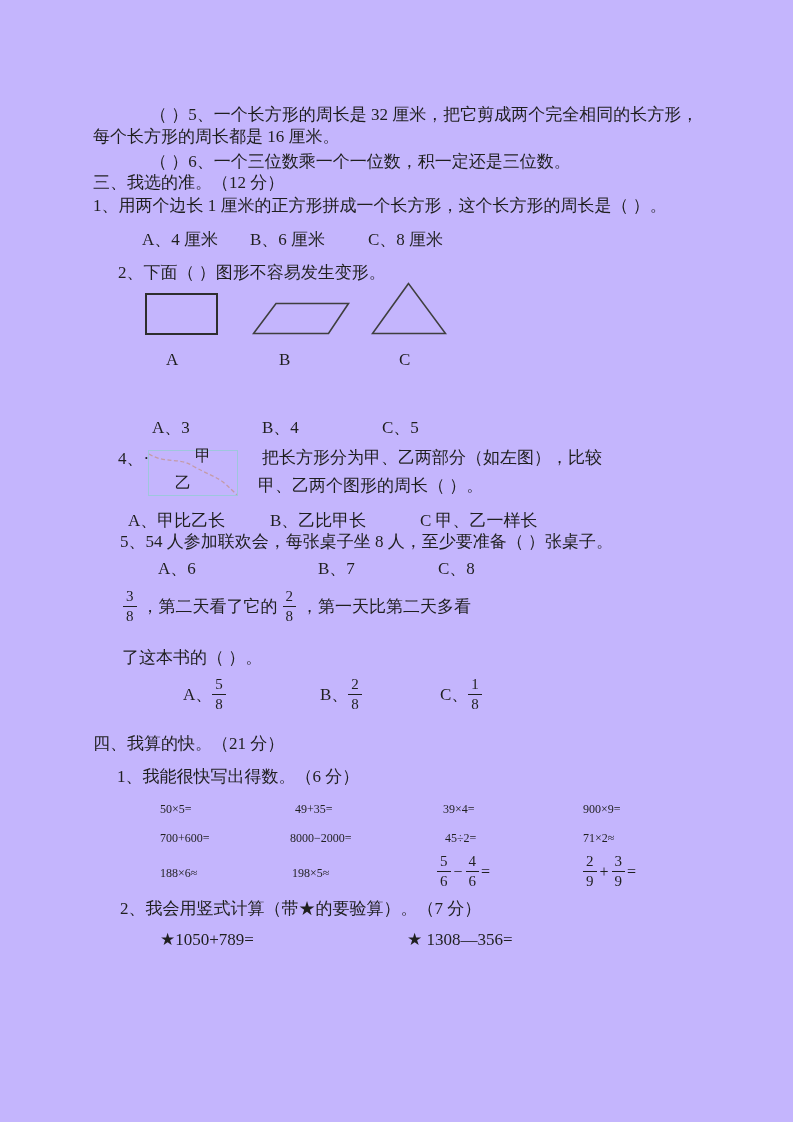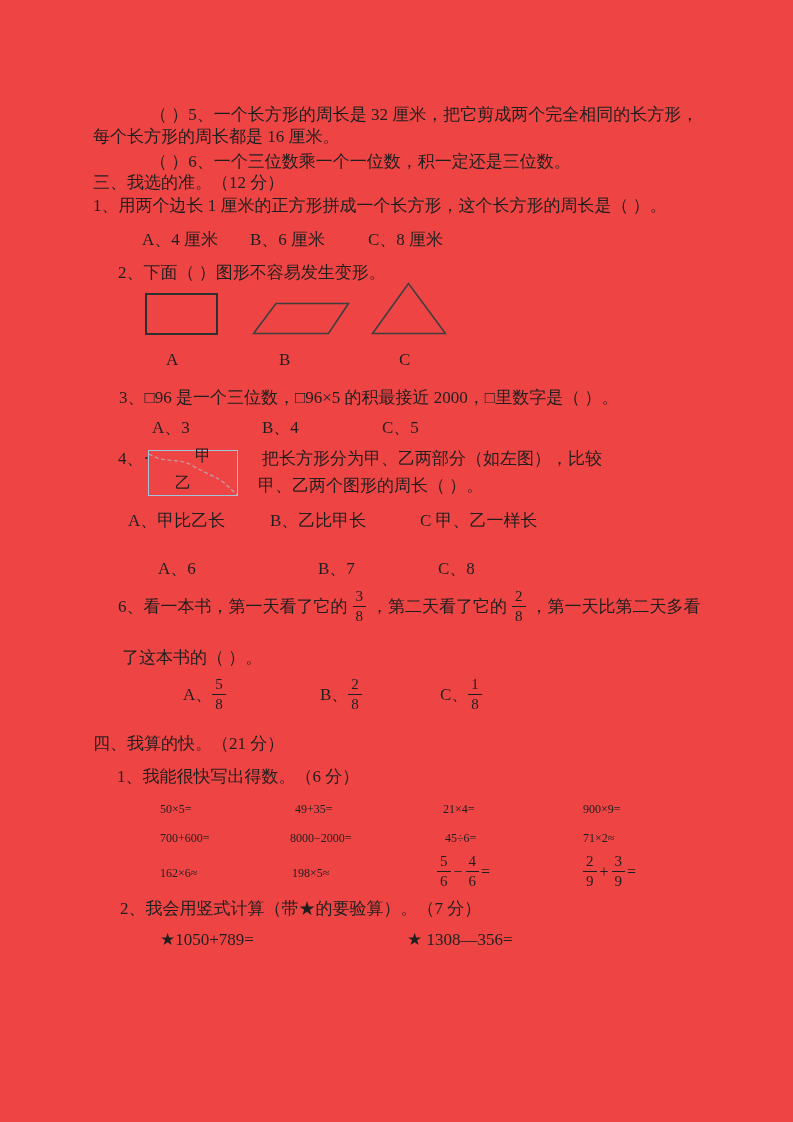--- a/index.html
+++ b/index.html
@@ -1,17 +1,17 @@
 <!DOCTYPE html>
 <html><head>
 <meta charset="utf-8">
 <style>
   html,body{margin:0;padding:0;background:#ffffff;}
   #page{
-    position:relative;width:793px;height:1122px;background:#ef4444;
+    position:relative;width:793px;height:1122px;background:#c4b5fd;
     font-family:"Liberation Serif","DejaVu Serif",serif;color:#1f1f1f;
     overflow:hidden;
   }
   .line{position:absolute;white-space:nowrap;font-size:17px;line-height:22px;color:#1f1f1f;}
   .calc{font-size:12px;}
   .flexline{display:flex;align-items:center;}
   .frac{display:inline-flex;flex-direction:column;align-items:center;line-height:1.05;font-size:15px;}
   .frac .num{padding:0 3px 1px 3px;}
   .frac .den{border-top:1px solid #1f1f1f;padding:2px 3px 0 3px;}
   .op{margin:0 3px;font-size:16px;}
@@ -46,48 +46,47 @@
   </svg>
 
   <svg style="left:371px;top:282px;" width="76" height="53" viewBox="0 0 76 53">
     <polygon points="37.5,1.5 1.5,51.5 74.5,51.5" fill="none" stroke="#3f3f3f" stroke-width="1.6"></polygon>
   </svg>
 
   <div class="line" style="left:166px;top:349px;">A</div>
   <div class="line" style="left:279px;top:349px;">B</div>
   <div class="line" style="left:399px;top:349px;">C</div>
 
-  <div class="line" style="left:119px;top:387px;">3、□96 是一个三位数，□96×5 的积最接近 2000，□里数字是（   ）。</div>
   <div class="line" style="left:152px;top:417px;">A、3</div>
   <div class="line" style="left:262px;top:417px;">B、4</div>
   <div class="line" style="left:382px;top:417px;">C、5</div>
 
   <div class="line" style="left:118px;top:448px;">4、·</div>
 
   <div class="fig4" style="left:148px;top:450px;width:88px;height:44px;">
     <svg style="left:0;top:0;" width="88" height="44" viewBox="0 0 88 44">
       <path d="M0,3 C16,13 30,6 44,15 C58,23 66,25 74,31 C80,36 85,41 88,44" fill="none" stroke="#c49ba6" stroke-width="1.3" stroke-dasharray="4,2.5"></path>
     </svg>
     <span class="lbl" style="left:46px;top:-3px;">甲</span>
     <span class="lbl" style="left:26px;top:24px;">乙</span>
   </div>
 
-  <div class="line" style="left:262px;top:448px;">把长方形分为甲、乙两部分（如左图），比较</div>
+  <div class="line" style="left:262px;top:448px;font-family:Liberation Mono, monospace;">把长方形分为甲、乙两部分（如左图），比较</div>
   <div class="line" style="left:258px;top:475px;">甲、乙两个图形的周长（    ）。</div>
 
   <div class="line" style="left:128px;top:510px;">A、甲比乙长</div>
   <div class="line" style="left:270px;top:510px;text-align:right;">B、乙比甲长</div>
   <div class="line" style="left:420px;top:510px;">C 甲、乙一样长</div>
 
+  <div class="line" style="left:120px;top:531px;">5、54 人参加联欢会，每张桌子坐 8 人，至少要准备（ ）张桌子。</div>
   <div class="line" style="left:158px;top:558px;">A、6</div>
   <div class="line" style="left:318px;top:558px;">B、7</div>
   <div class="line" style="left:438px;top:558px;">C、8</div>
 
   <div class="line flexline" style="left:118px;top:588px;height:38px;">
-    <span>6、看一本书，第一天看了它的</span>
     <span class="frac" style="margin:0 5px;">
       <span class="num">3</span>
       <span class="den">8</span>
     </span>
     <span>，第二天看了它的</span>
     <span class="frac" style="margin:0 5px;">
       <span class="num">2</span>
       <span class="den">8</span>
     </span>
     <span>，第一天比第二天多看</span>
@@ -114,29 +113,29 @@
       <span class="num">1</span>
       <span class="den">8</span>
     </span>
   </div>
 
   <div class="line" style="left:93px;top:733px;">四、我算的快。（21 分）</div>
   <div class="line" style="left:117px;top:766px;">1、我能很快写出得数。（6 分）</div>
 
   <div class="line calc" style="left:160px;top:798px;">50×5=</div>
   <div class="line calc" style="left:295px;top:798px;">49+35=</div>
-  <div class="line calc" style="left:443px;top:798px;">21×4=</div>
+  <div class="line calc" style="left:443px;top:798px;">39×4=</div>
   <div class="line calc" style="left:583px;top:798px;">900×9=</div>
 
   <div class="line calc" style="left:160px;top:827px;">700+600=</div>
   <div class="line calc" style="left:290px;top:827px;">8000−2000=</div>
-  <div class="line calc" style="left:445px;top:827px;">45÷6=</div>
+  <div class="line calc" style="left:445px;top:827px;">45÷2=</div>
   <div class="line calc" style="left:583px;top:827px;">71×2≈</div>
 
-  <div class="line calc" style="left:160px;top:862px;">162×6≈</div>
+  <div class="line calc" style="left:160px;top:862px;">188×6≈</div>
   <div class="line calc" style="left:292px;top:862px;">198×5≈</div>
 
   <div class="line flexline" style="left:437px;top:853px;height:38px;">
     <span class="frac">
       <span class="num">5</span>
       <span class="den">6</span>
     </span>
     <span class="op">−</span>
     <span class="frac">
       <span class="num">4</span>

